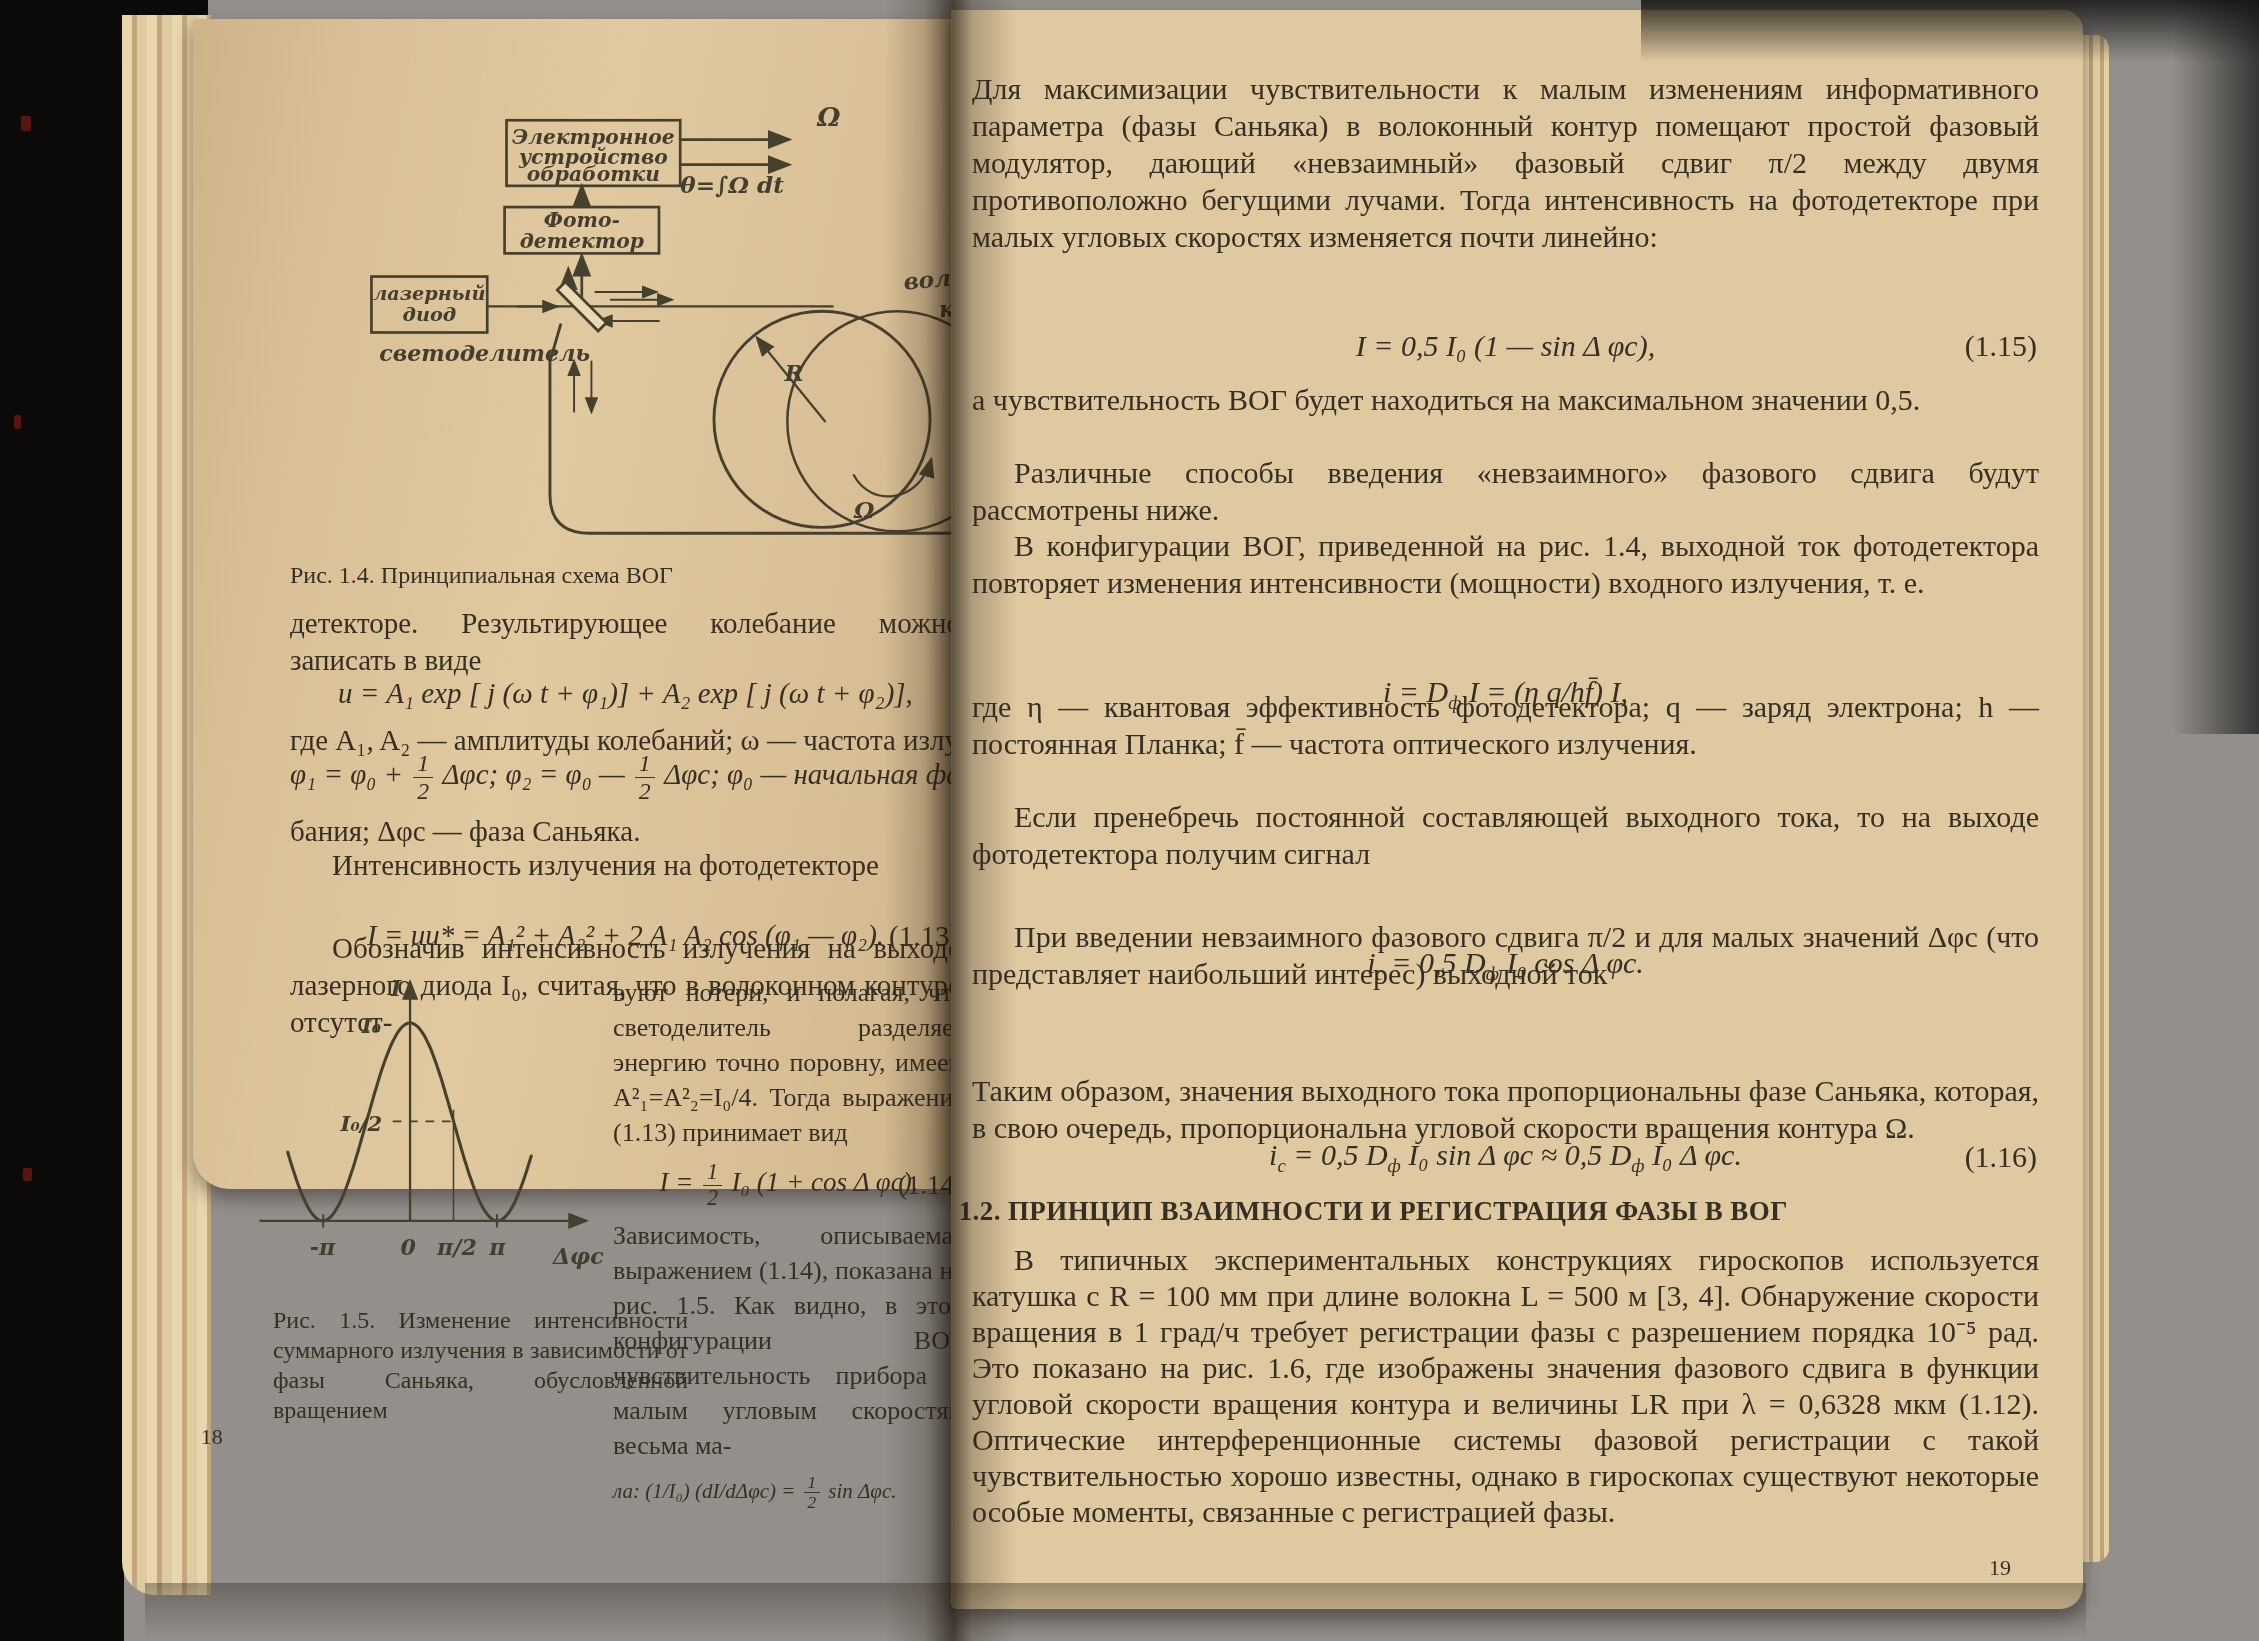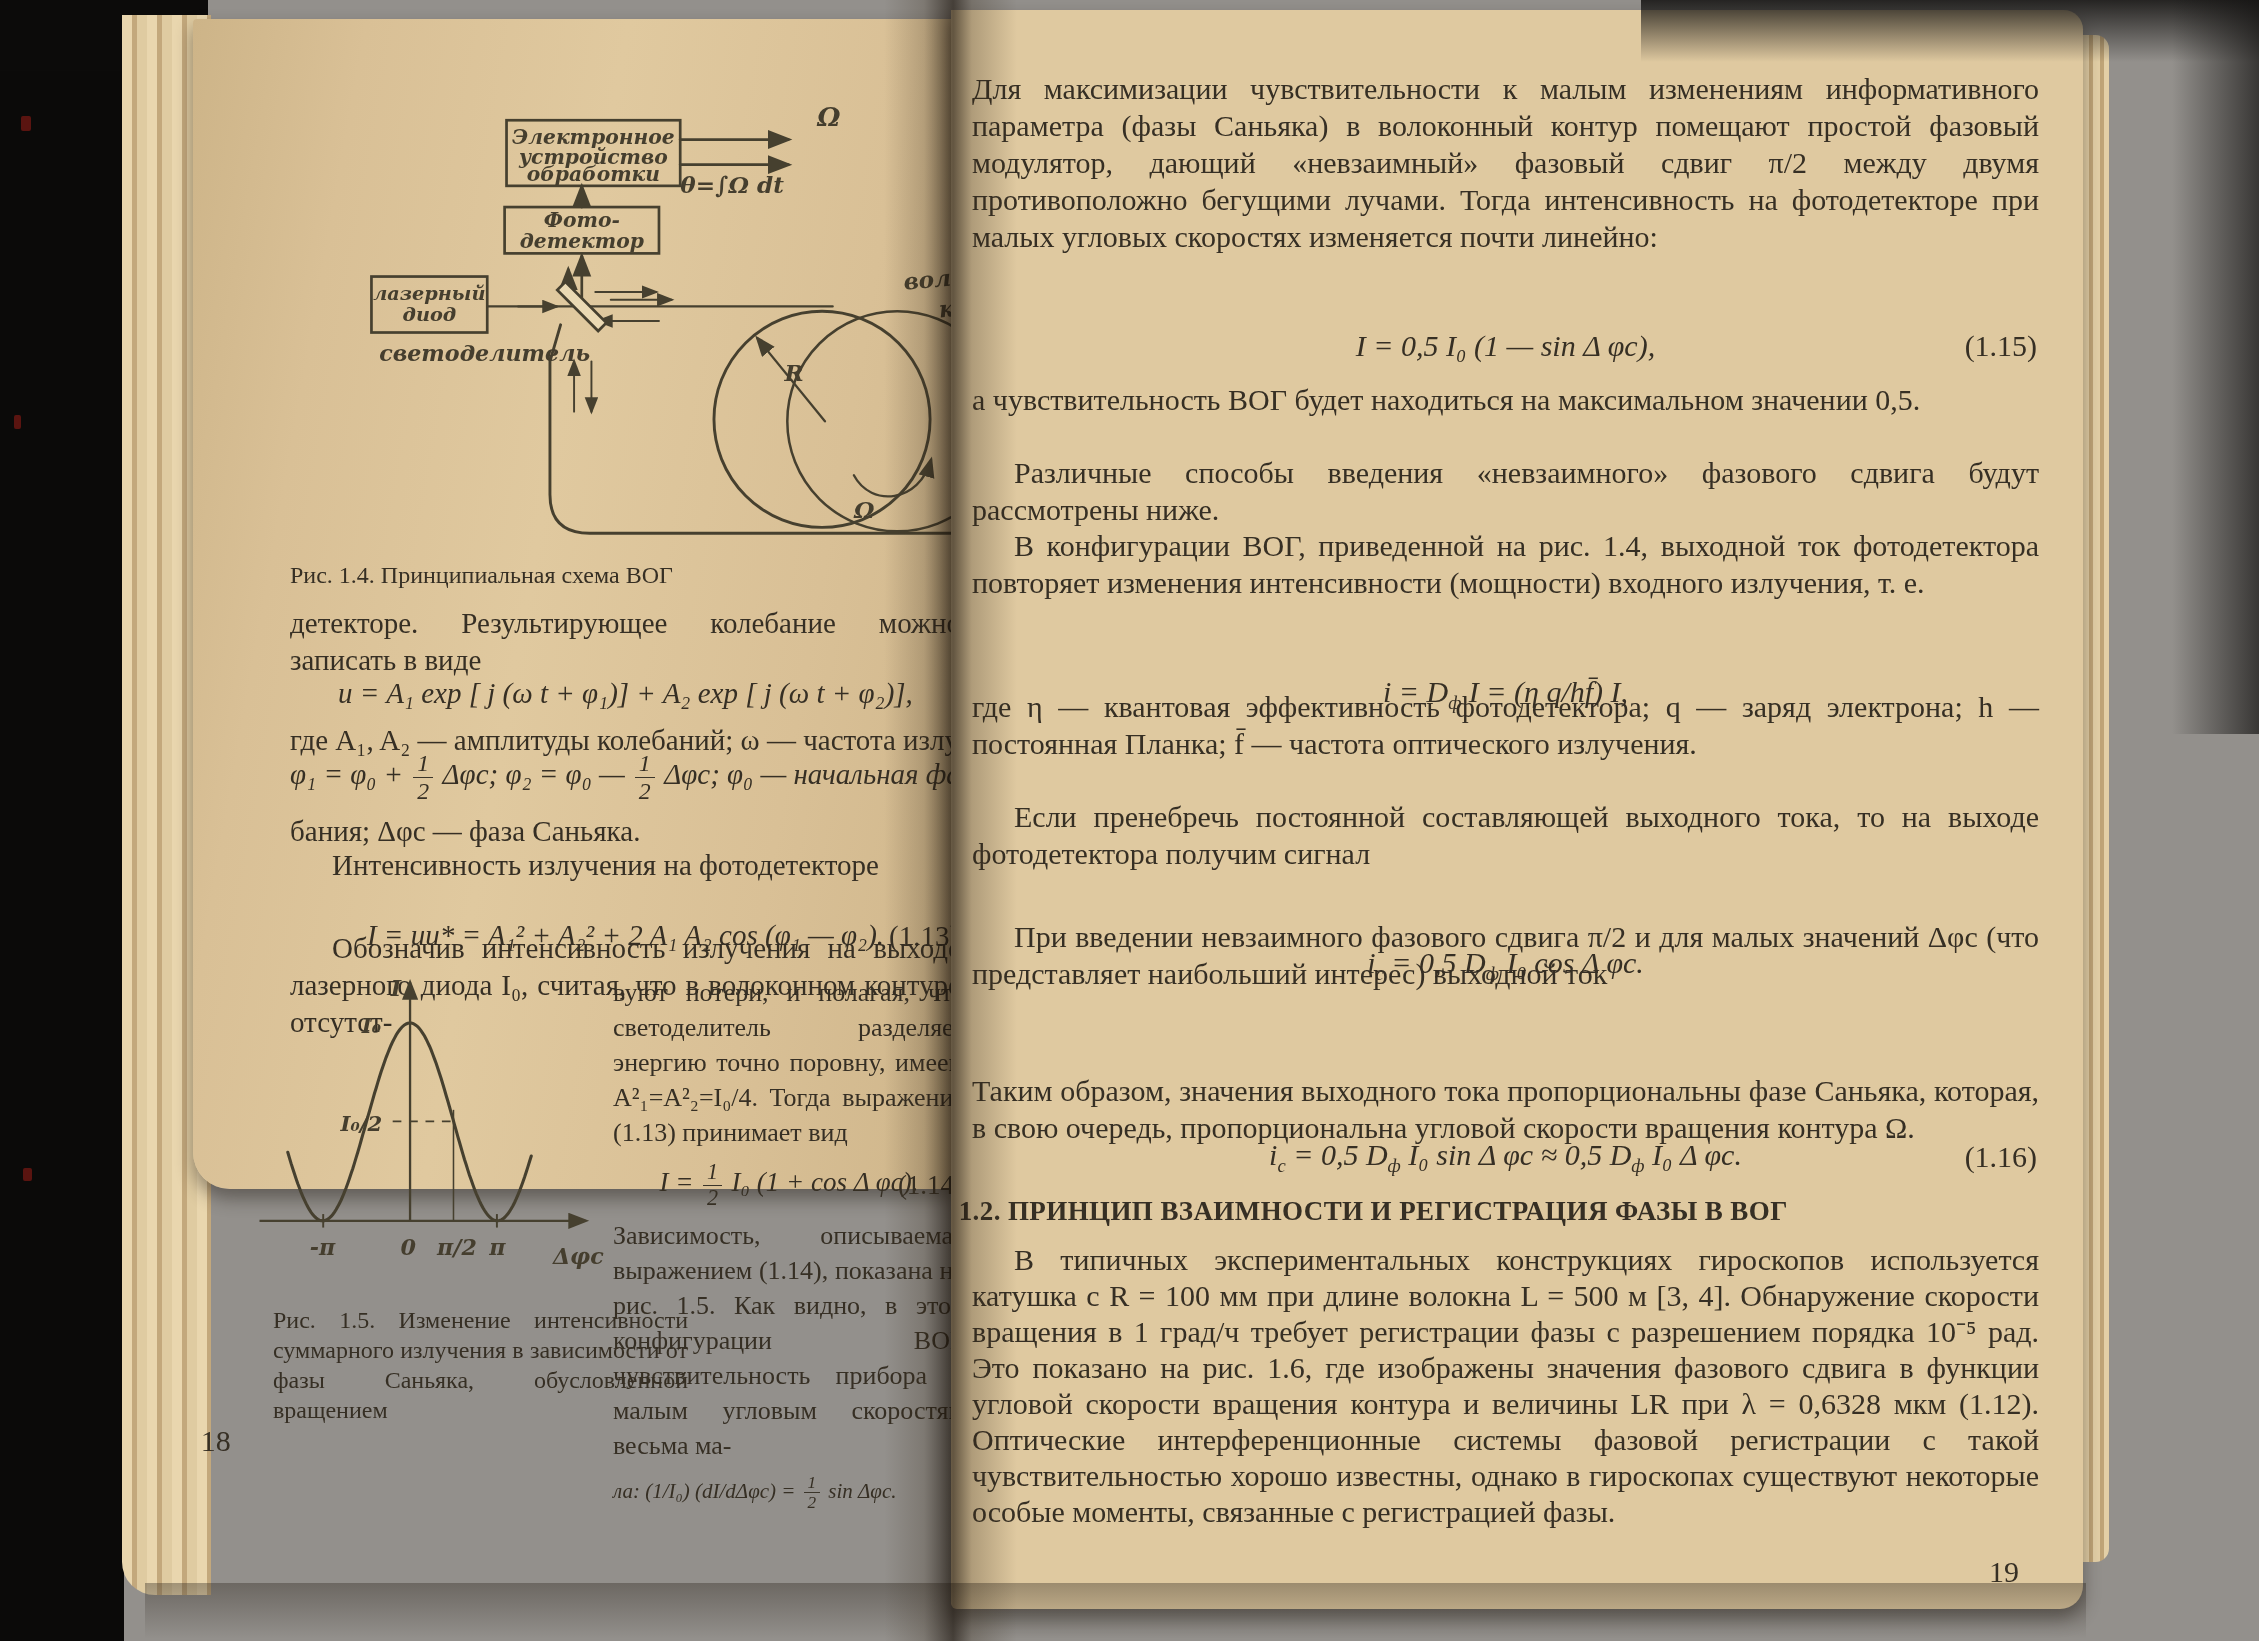--- a/index.html
+++ b/index.html
@@ -37,21 +37,21 @@
   .ind{text-indent:42px;}
   .nowrap{white-space:nowrap;}
   .caption{font-size:24px;line-height:30px;}
   .eq{font-style:italic;font-size:29px;position:relative;text-align:center;}
   .eq .tag{position:absolute;right:1.9px;top:50%;transform:translateY(-50%);font-style:normal;}
   sub{font-size:.62em;}
   .frac{display:inline-block;vertical-align:middle;text-align:center;font-size:.82em;line-height:1.12;margin:0 2.9px;}
   .frac .num{display:block;border-bottom:1.9px solid #3b352a;padding:0 3.9px;}
   .frac .den{display:block;}
   .heading{font-weight:bold;font-size:27px;letter-spacing:0.4px;}
-  .pagenum{font-size:30px;}
+  .pagenum{font-size:22px;}
   
   .figsvg text{font-family:"DejaVu Serif",serif;fill:#453e2e;}
   .hand{font-style:italic;font-weight:bold;}
 </style>
 </head>
 <body>
 
 <div class="canvas">
 
   <div class="abs black-strip"></div>

